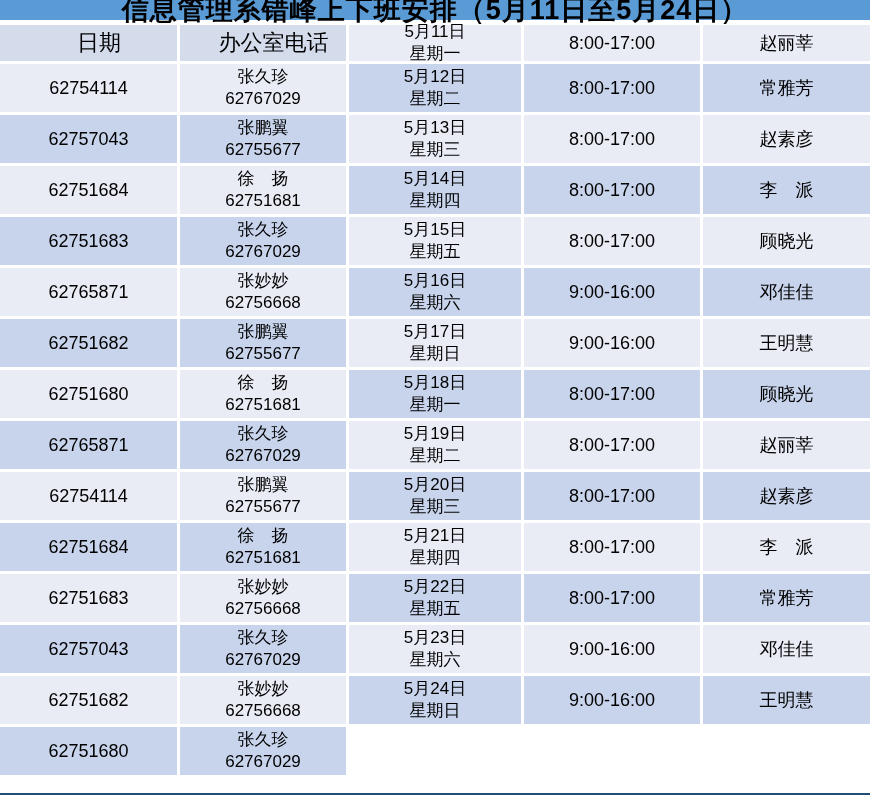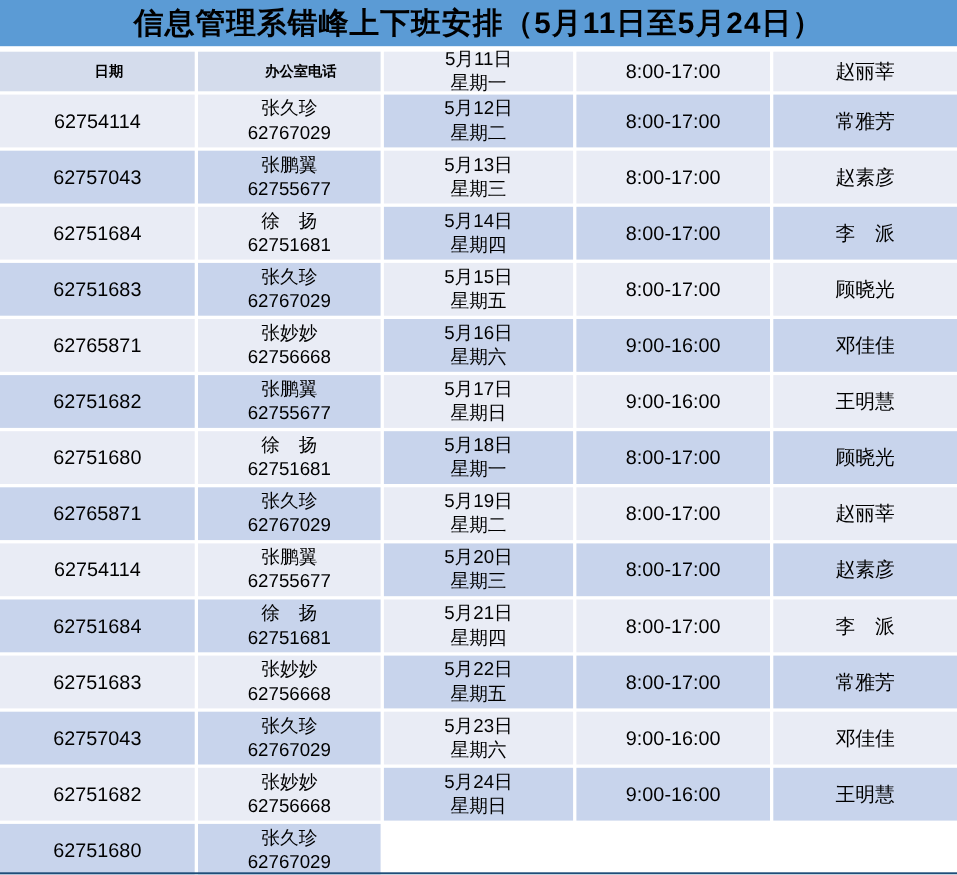--- a/index.html
+++ b/index.html
@@ -10,21 +10,21 @@
     --separator:#FFFFFF;
     --bottom-line:#1F4E79;
     --text:#000000;
   }
   *{box-sizing:border-box;margin:0;padding:0;}
   html,body{width:870px;height:795px;overflow:hidden;background:#fff;
     font-family:"Liberation Sans","DejaVu Sans",sans-serif;color:var(--text);}
   .page{position:relative;width:870px;height:795px;background:#fff;}
 
   .title-bar{
-    height:42px;background:var(--title-bg);
+    height:20px;background:var(--title-bg);
     display:flex;align-items:center;justify-content:center;
   }
   .title-bar h1{
     font-size:27px;font-weight:bold;color:#000;letter-spacing:1px;white-space:nowrap;
   }
 
   .grid{
     margin-top:5px;
     display:grid;
     grid-template-columns:177px 166px 172px 176px 167px;
@@ -32,21 +32,21 @@
     grid-template-rows:36px;
     gap:3px;
     background:var(--separator);
     width:870px;
   }
   .cell{
     display:flex;flex-direction:column;align-items:center;justify-content:center;
     text-align:center;font-size:18px;line-height:22px;color:var(--text);
   }
   .cell.header{
-    background:var(--header-bg);font-weight:bold;font-size:13px;padding-left:21px;
+    background:var(--header-bg);font-weight:normal;font-size:22px;padding-left:21px;
   }
   .cell.light{background:var(--row-light);}
   .cell.dark{background:var(--row-dark);}
   .two-line span{display:block;font-size:17px;line-height:22px;}
 
   .bottom-line{
     position:absolute;left:0;right:0;bottom:0;height:2px;
     background:var(--bottom-line);
   }
 </style>

